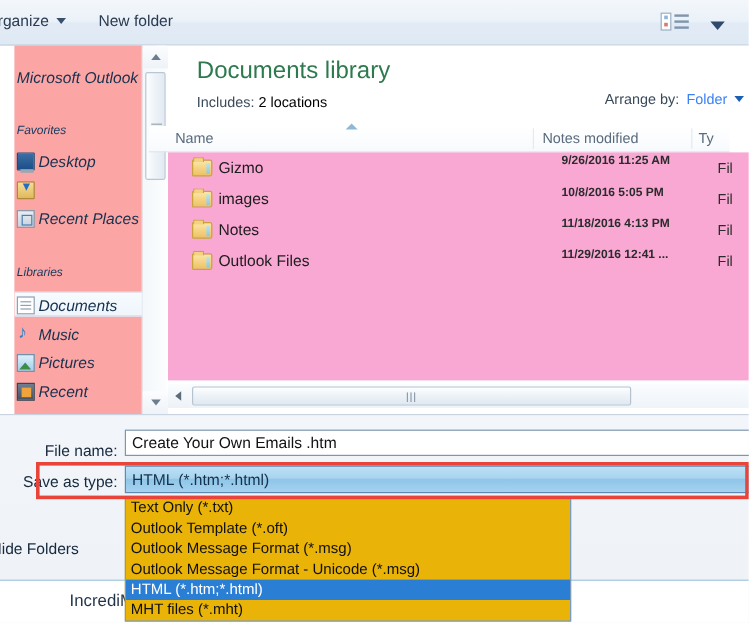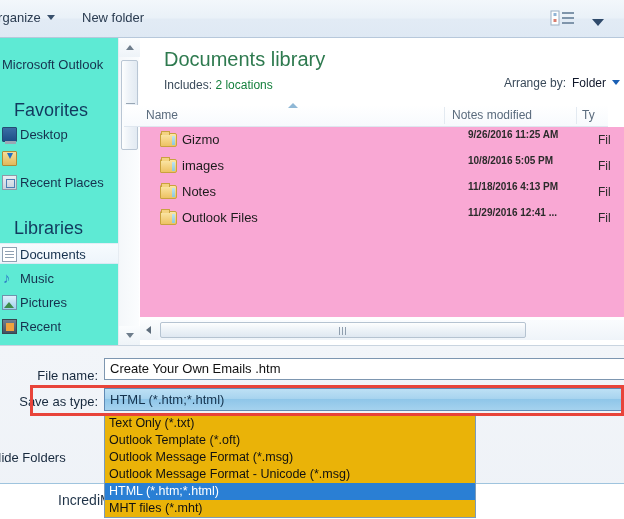--- a/index.html
+++ b/index.html
@@ -27,28 +27,28 @@
     display: inline-block; width: 0; height: 0; vertical-align: middle;
     border-left: 4px solid transparent; border-right: 4px solid transparent;
     border-top: 5px solid #39506c; margin-left: 6px; position: relative; top: -1px;
   }
   .tb-viewbtn { position: absolute; right: 46px; top: 8px; width: 30px; height: 20px; }
   .tb-viewcaret { position: absolute; right: 20px; top: 14px; }
   .tb-viewcaret .caret-down { border-top-color: #2f4a6b; border-left-width: 6px; border-right-width: 6px; border-top-width: 7px; }
 
   
   .navpane {
-    position: absolute; left: 0; top: 38px; width: 118px; height: 307px;
-    background: #5eead4; overflow: hidden;
+    position: absolute; left: 12px; top: 38px; width: 118px; height: 307px;
+    background: #fca5a5; overflow: hidden; font-style: italic;
   }
   .nav-group {
     position: absolute; left: 0; font-size: 13px; color: #1b3a5c;
     white-space: nowrap; line-height: 16px;
   }
-  .nav-head { font-size: 18px; color: #123a5e; left: -2px; margin-left: 12px; }
+  .nav-head { font-size: 10px; color: #123a5e; left: -2px; }
   .nav-item {
     position: absolute; left: 0; height: 21px; width: 118px;
     font-size: 13px; color: #16314e; line-height: 21px; white-space: nowrap;
   }
   .nav-item .lbl { position: absolute; left: 20px; top: 0; }
   .nav-item.selected {
     background: linear-gradient(to bottom, #f7fbfe 0%, #eef5fb 100%);
     border-top: 1px solid #e3edf6; border-bottom: 1px solid #dbe8f4;
   }
   .nav-ico { position: absolute; left: 2px; top: 3px; width: 15px; height: 15px; }
@@ -98,25 +98,25 @@
     background:#98a6b4; box-shadow:0 3px 0 #98a6b4, 0 6px 0 #98a6b4;
   }
 
   
   .libhead { position: absolute; left: 140px; top: 38px; width: 484px; height: 60px; background:#fff; }
   .lib-title {
     position: absolute; left: 24px; top: 10px;
     font-size: 20px; color: #2e7a4f; font-weight: 400; white-space: nowrap;
   }
   .lib-sub { position: absolute; left: 24px; top: 40px; font-size: 12px; color: #3a4a5a; white-space: nowrap; }
-  .lib-sub .link { color: #15803d; }
+  .lib-sub .link { color: #000000; }
   .arrange {
     position: absolute; right: 4px; top: 38px; font-size: 12px; color: #3a4a5a; white-space: nowrap;
   }
-  .arrange .val { color: #0f172a; margin-left: 6px; text-align: right; }
+  .arrange .val { color: #3b82f6; margin-left: 6px; text-align: right; }
   .arrange .caret-down { border-top-color:#1a5fb4; }
 
   
   .colhead {
     position: absolute; left: 124px; top: 105px; width: 484px; height: 22px;
     background: linear-gradient(to bottom,#ffffff 0%,#f7fafd 100%);
     border-bottom: 1px solid #dfe7ef;
     text-decoration: underline;
   }
   .colhead .ch { position: absolute; top: 3px; font-size: 12px; color: #5a6b7d; white-space: nowrap; }

